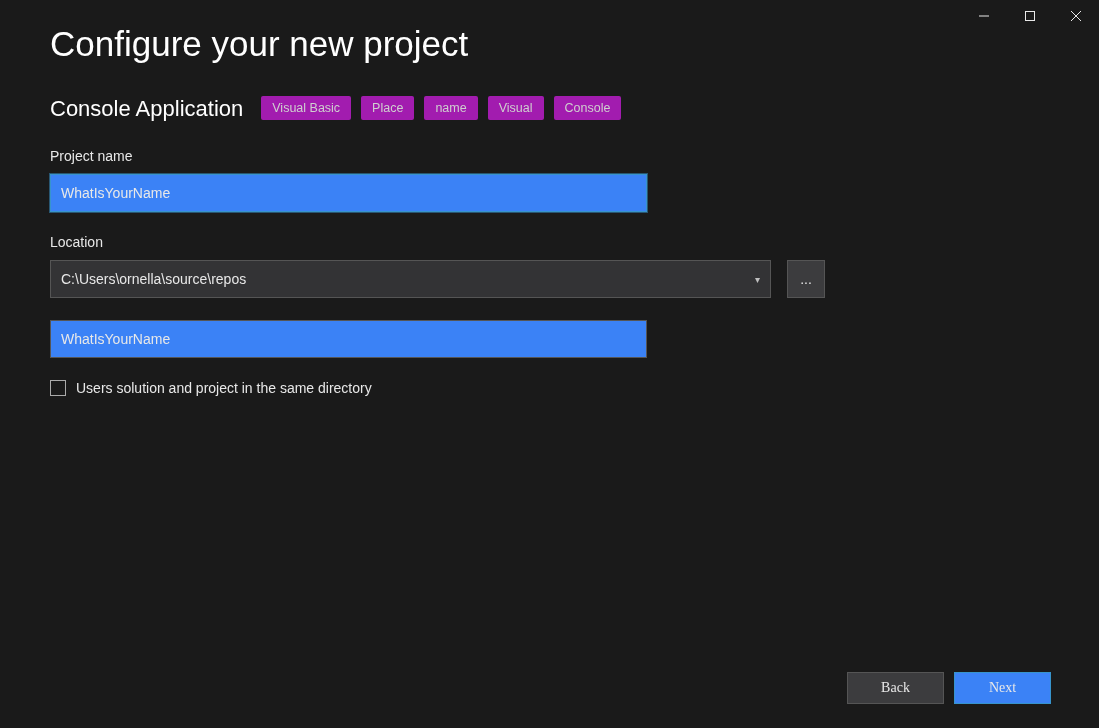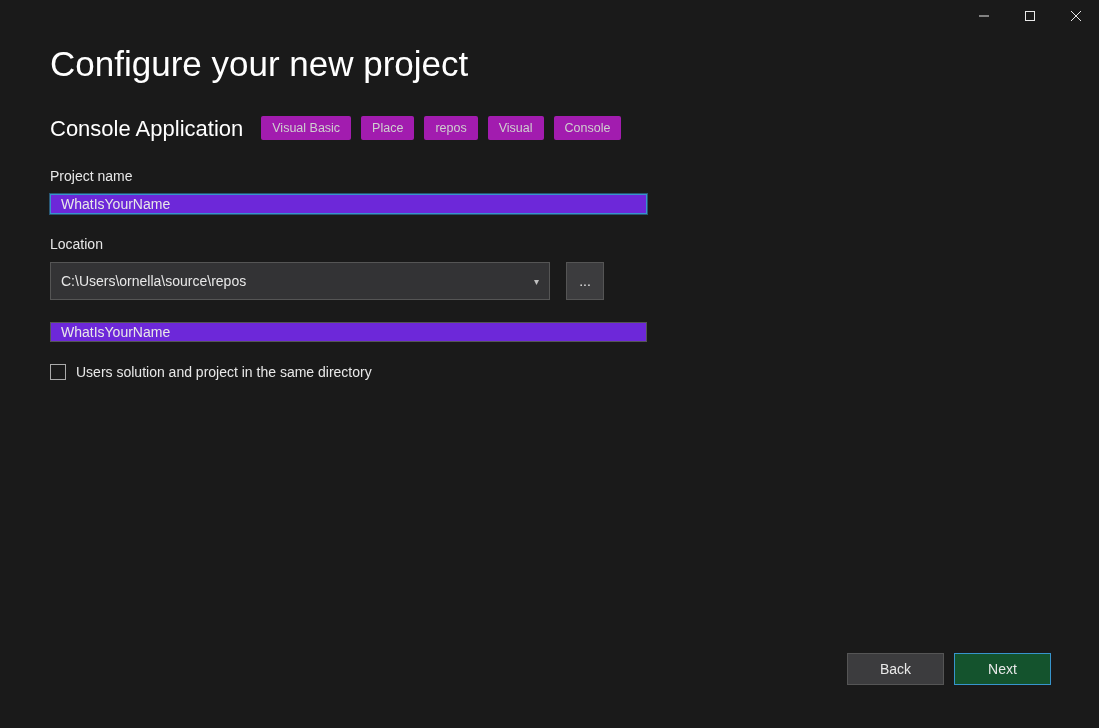--- a/index.html
+++ b/index.html
@@ -27,21 +27,21 @@
   .titlebar .win-btn {
     width: 46px;
     height: 32px;
     display: flex;
     align-items: center;
     justify-content: center;
     color: #e8e8e8;
     cursor: pointer;
   }
   .content {
-    padding: 44px 50px 0 50px;
+    padding: 24px 50px 0 50px;
   }
   .page-title {
     font-size: 35px;
     font-weight: 400;
     color: #ffffff;
     margin-bottom: 32px;
   }
   .subtitle-row {
     display: flex;
     align-items: flex-start;
@@ -70,40 +70,40 @@
     margin-bottom: 10px;
     display: flex;
     align-items: center;
     gap: 8px;
   }
   .field-block {
     margin-bottom: 22px;
   }
   .text-input {
     width: 597px;
-    height: 20px;
-    background: #6d28d9;
+    height: 38px;
+    background: #3b82f6;
     border: 1px solid #555;
     color: #e8e8e8;
     padding: 0 10px;
     font-size: 14px;
     font-family: inherit;
     outline: none;
   }
   .text-input.focused {
     border: 1px solid #3794cc;
     box-shadow: 0 0 0 1px rgba(55,148,204,0.5);
   }
   .location-row {
     display: flex;
     align-items: center;
     gap: 16px;
   }
   .dropdown {
-    width: 500px;
+    width: 721px;
     height: 38px;
     background: #333335;
     border: 1px solid #555;
     color: #e8e8e8;
     padding: 0 10px;
     font-size: 14px;
     display: flex;
     align-items: center;
     justify-content: space-between;
     cursor: pointer;
@@ -150,42 +150,43 @@
     border: 1px solid #aaa;
     background: transparent;
     cursor: pointer;
   }
   .checkbox-label {
     font-size: 14px;
     color: #e8e8e8;
   }
   .footer {
     position: absolute;
-    bottom: 43px;
+    bottom: 24px;
     right: 48px;
     display: flex;
     gap: 10px;
+    font-family: Liberation Serif, serif;
   }
   .btn {
     width: 97px;
     height: 32px;
     font-size: 14px;
     font-family: inherit;
     border: 1px solid #555;
     cursor: pointer;
     display: flex;
     align-items: center;
     justify-content: center;
   }
   .btn-back {
     background: #3c3c3e;
     color: #e8e8e8;
   }
   .btn-next {
-    background: #14532d;
+    background: #3b82f6;
     color: #e8e8e8;
     border: 1px solid #3794cc;
   }
 </style>
 </head>
 <body>
 
 <div class="titlebar">
   <div class="win-btn">
     <svg width="10" height="10" viewBox="0 0 10 10">
@@ -206,21 +207,21 @@
 </div>
 
 <div class="content">
   <h1 class="page-title">Configure your new project</h1>
 
   <div class="subtitle-row">
     <div class="subtitle">Console Application</div>
     <div class="tags">
       <span class="tag">Visual Basic</span>
       <span class="tag">Place</span>
-      <span class="tag">repos</span>
+      <span class="tag">name</span>
       <span class="tag">Visual</span>
       <span class="tag">Console</span>
     </div>
   </div>
 
   <div class="field-block">
     <div class="field-label">Project name</div>
     <input type="text" class="text-input focused" value="WhatIsYourName" style="">
   </div>
 

